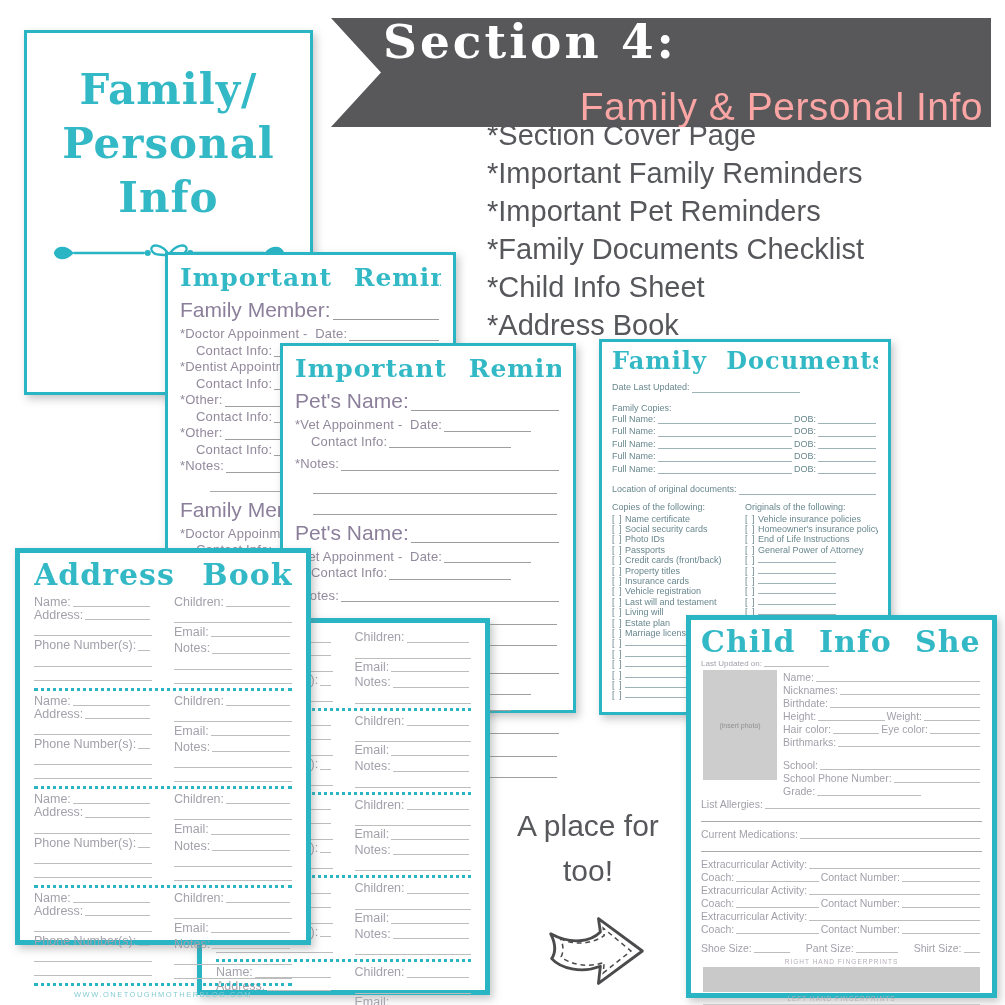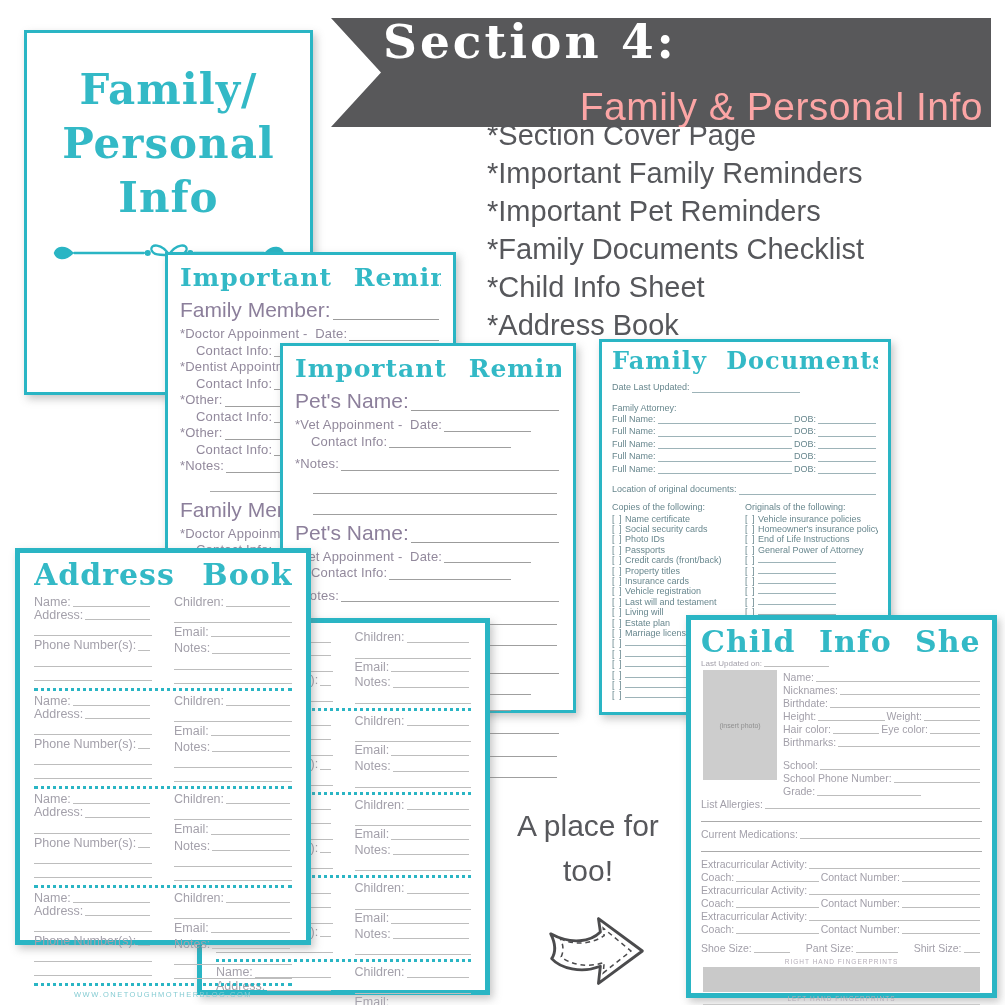--- a/index.html
+++ b/index.html
@@ -338,21 +338,21 @@
 </div>
   </div>
 
   <div class="page" id="fdl-page">
     <div class="ptitle">Family Documents List</div>
     <div class="row" style="width:190px">
         <span class="lbl">Date Last Updated:</span>
         <span class="fill"></span>
       </div>
     <div style="height:9px"></div>
-    <div>Family Attorney:</div>
+    <div>Family Copies:</div>
     <div>
   <div class="row">
     <span class="lbl">Full Name:</span>
           <span class="fill"></span>
           <span class="lbl">DOB:</span>
           <span class="fill nf" style="width:58px"></span>
   </div>
 
   <div class="row">
     <span class="lbl">Full Name:</span>

